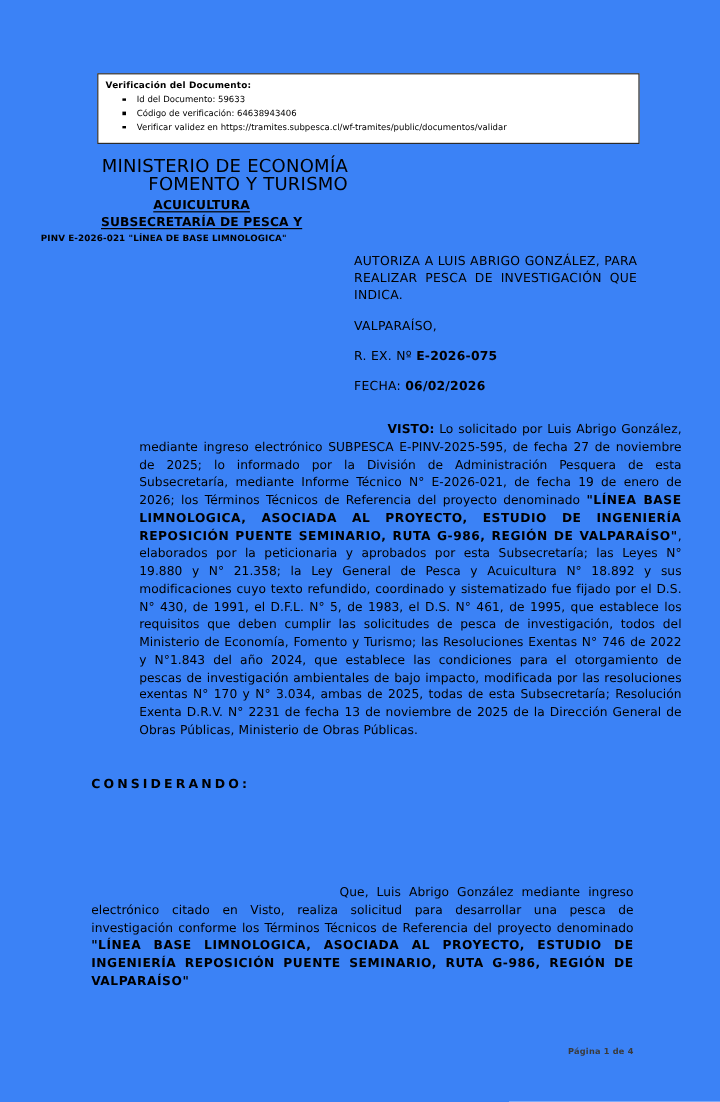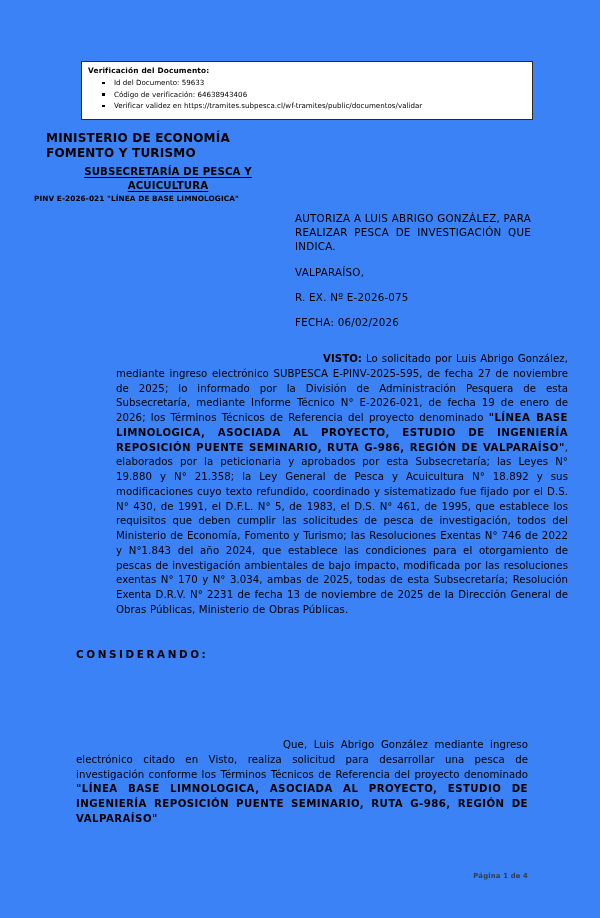--- a/index.html
+++ b/index.html
@@ -70,25 +70,24 @@
     height: 2.6px;
     background: #000;
   }
 
   
   .ministry {
     position: absolute;
     left: 46px;
     top: 131px;
     width: 244px;
-    text-align: left;
-    font-size: 12px;
+    text-align: right;
+    font-size: 15px;
     line-height: 15px;
     letter-spacing: 0.2px;
-    font-weight: bold;
   }
   .subsec {
     position: absolute;
     left: 46px;
     top: 165px;
     width: 244px;
     text-align: center;
     font-size: 10.2px;
     font-weight: bold;
     line-height: 13.5px;
@@ -127,21 +126,21 @@
     font-size: 10.3px;
     letter-spacing: 0.25px;
   }
   .rnum {
     position: absolute;
     left: 295px;
     top: 291px;
     font-size: 10.3px;
     letter-spacing: 0.25px;
   }
-  .rnum b, .rdate b { font-weight: normal; letter-spacing: 0.2px; text-align: center; }
+  .rnum b, .rdate b { font-weight: bold; letter-spacing: 0.2px; text-align: center; }
   .rdate {
     position: absolute;
     left: 295px;
     top: 316px;
     font-size: 10.3px;
     letter-spacing: 0.25px;
   }
 
   
   .body-para {
@@ -198,22 +197,22 @@
       <li>Verificar validez en https://tramites.subpesca.cl/wf-tramites/public/documentos/validar</li>
     </ul>
   </div>
 
   <div class="ministry">
     <div>MINISTERIO DE ECONOMÍA</div>
     <div>FOMENTO Y TURISMO</div>
   </div>
 
   <div class="subsec">
+    <div><span>ACUICULTURA</span></div>
     <div><span>SUBSECRETARÍA DE PESCA Y</span></div>
-    <div><span>ACUICULTURA</span></div>
   </div>
 
   <div class="pinv-ref">PINV E-2026-021 "LÍNEA DE BASE LIMNOLOGICA"</div>
 
   <div class="rtitle">AUTORIZA A LUIS ABRIGO GONZÁLEZ, PARA REALIZAR PESCA DE INVESTIGACIÓN QUE INDICA.</div>
 
   <div class="rplace">VALPARAÍSO,</div>
 
   <div class="rnum">
     <span>R. EX. Nº </span><b>E-2026-075</b>

